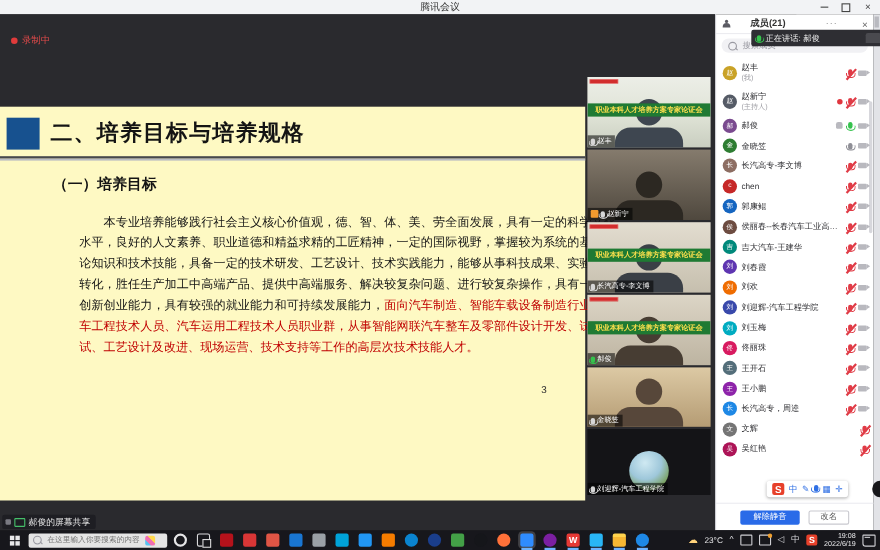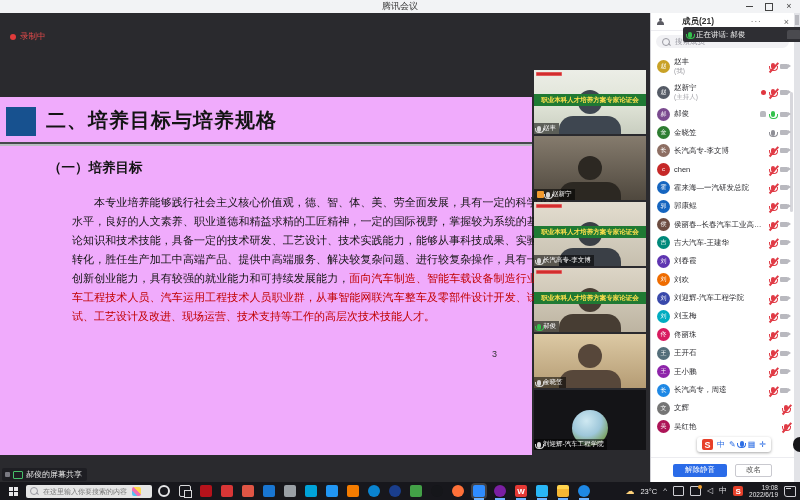--- a/index.html
+++ b/index.html
@@ -14,21 +14,21 @@
   .wc-min::before{content:"";width:7px;height:1px;background:#444;}
   .wc-max::before{content:"";width:6px;height:6px;border:1px solid #444;}
 
   
   .meet{position:absolute;left:0;top:13px;width:724px;height:469px;background:#2a2a2e;}
   .rec{position:absolute;left:10px;top:18px;display:flex;align-items:center;gap:4px;
     font-size:8.5px;color:#e04a4a;}
   .rec-dot{width:6px;height:6px;border-radius:50%;background:#e03b3b;}
 
   
-  .slide{position:absolute;left:0;top:84px;width:532px;height:358px;background:#f0abfc;color:#141414;}
+  .slide{position:absolute;left:0;top:84px;width:532px;height:358px;background:#fef9c3;color:#141414;}
   .s-bluebox{position:absolute;left:6px;top:10px;width:30px;height:29px;background:#17518f;}
   .s-title{position:absolute;left:46px;top:10px;font-size:20px;font-weight:bold;letter-spacing:1px;}
   .s-rule{position:absolute;left:0;top:45px;width:532px;border-top:2px solid #46484d;box-shadow:0 2px 0 #b9bcc2;}
   .s-sub{position:absolute;left:48px;top:62px;font-size:13.5px;font-weight:bold;}
   .s-para{position:absolute;left:24px;top:96px;width:488px;font-family:Liberation Sans, sans-serif;
     font-size:11px;line-height:19px;text-align:justify;margin-left:48px;}
   .s-para .ind{display:inline-block;width:2em;}
   .s-red{color:#c00000;}
   .s-page{position:absolute;left:492px;top:252px;font-size:9px;color:#333;}
 
@@ -351,32 +351,20 @@
       <span class="m-name">chen</span>
 
     </span>
     <span class="m-icons">
 
       <span class="i-mic mic-muted slash"></span>
       <span class="i-cam"></span>
     </span>
   </div>
 
-  <div class="m-row">
-    <span class="m-avatar" style="background: rgb(21, 101, 192);">霍</span>
-    <span class="m-names">
-      <span class="m-name">霍来海—一汽研发总院</span>
-
-    </span>
-    <span class="m-icons">
-
-      <span class="i-mic mic-muted slash"></span>
-      <span class="i-cam"></span>
-    </span>
-  </div>
 
   <div class="m-row">
     <span class="m-avatar" style="background: rgb(21, 101, 192);">郭</span>
     <span class="m-names">
       <span class="m-name">郭康鲲</span>
 
     </span>
     <span class="m-icons">
 
       <span class="i-mic mic-muted slash"></span>

